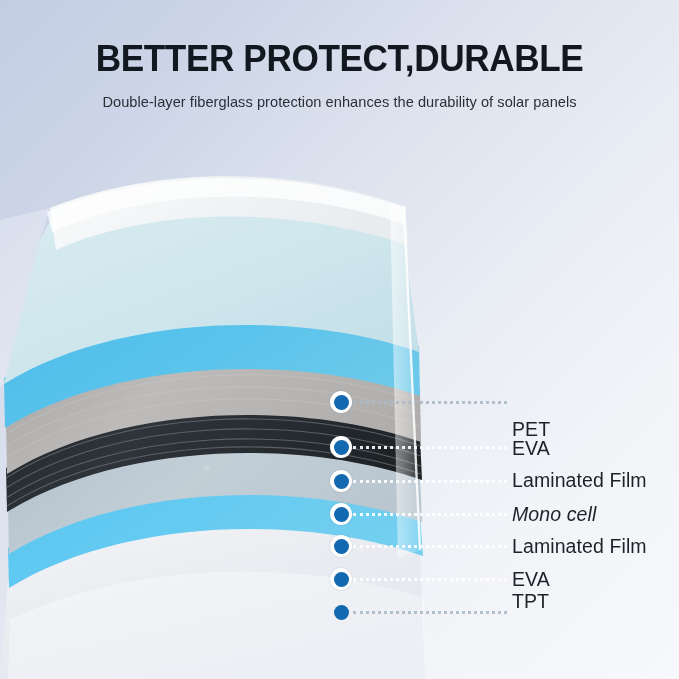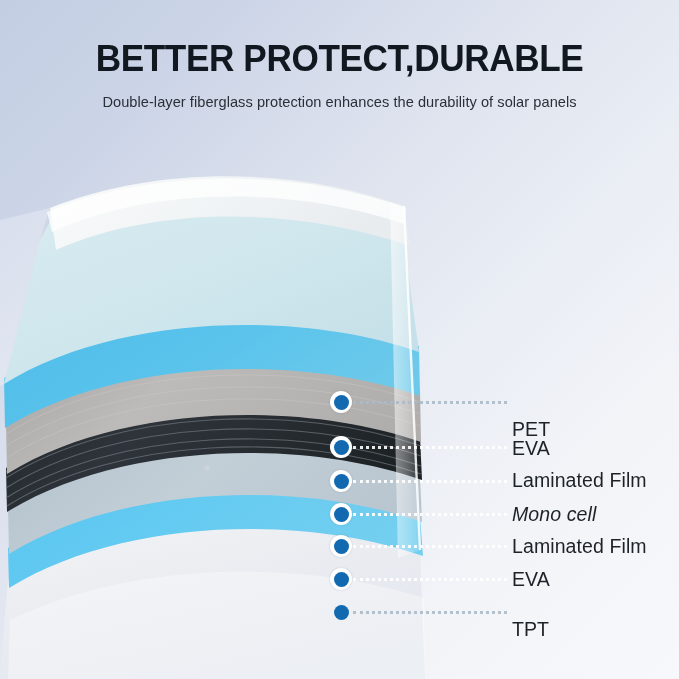--- a/index.html
+++ b/index.html
@@ -271,16 +271,16 @@
         </div>
       </div>
       <div class="leader" style="left: 353px; top: 578px; width: 154px;"></div>
       <div class="lbl" style="left: 512px; top: 570px; color: rgb(28, 34, 40);">EVA</div>
       <div class="dot-wrap" style="left: 330px; top: 601px;">
         <div class="dot-ring bare">
           <div class="dot-core" style="background: rgb(18, 105, 176);"></div>
         </div>
       </div>
       <div class="leader dark" style="left: 353px; top: 611px; width: 154px;"></div>
-      <div class="lbl" style="left: 512px; top: 620px; color: rgb(28, 34, 40);">TPT</div>
+      <div class="lbl" style="left: 512px; top: 592px; color: rgb(28, 34, 40);">TPT</div>
     </div>
 
 </div>
 
 </body></html>

